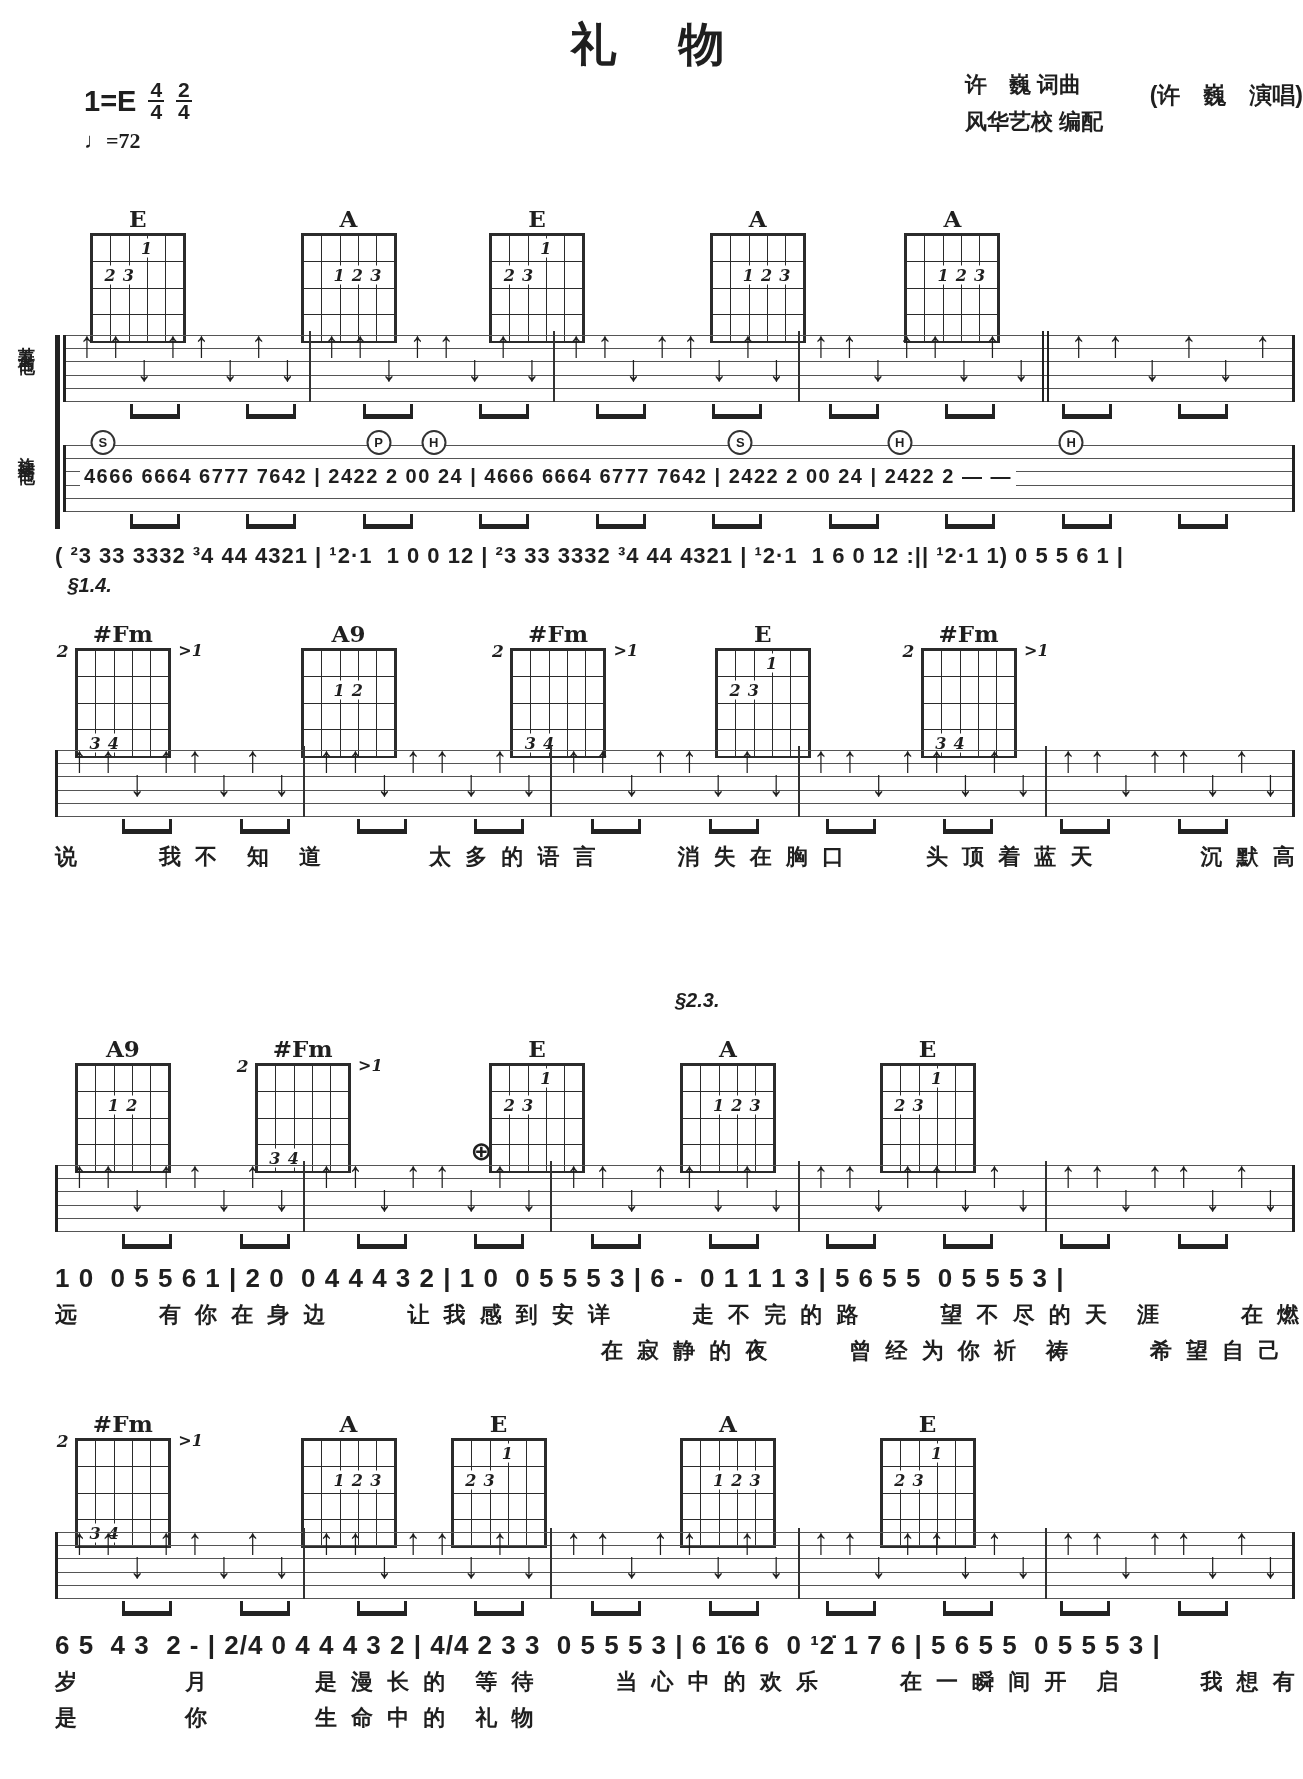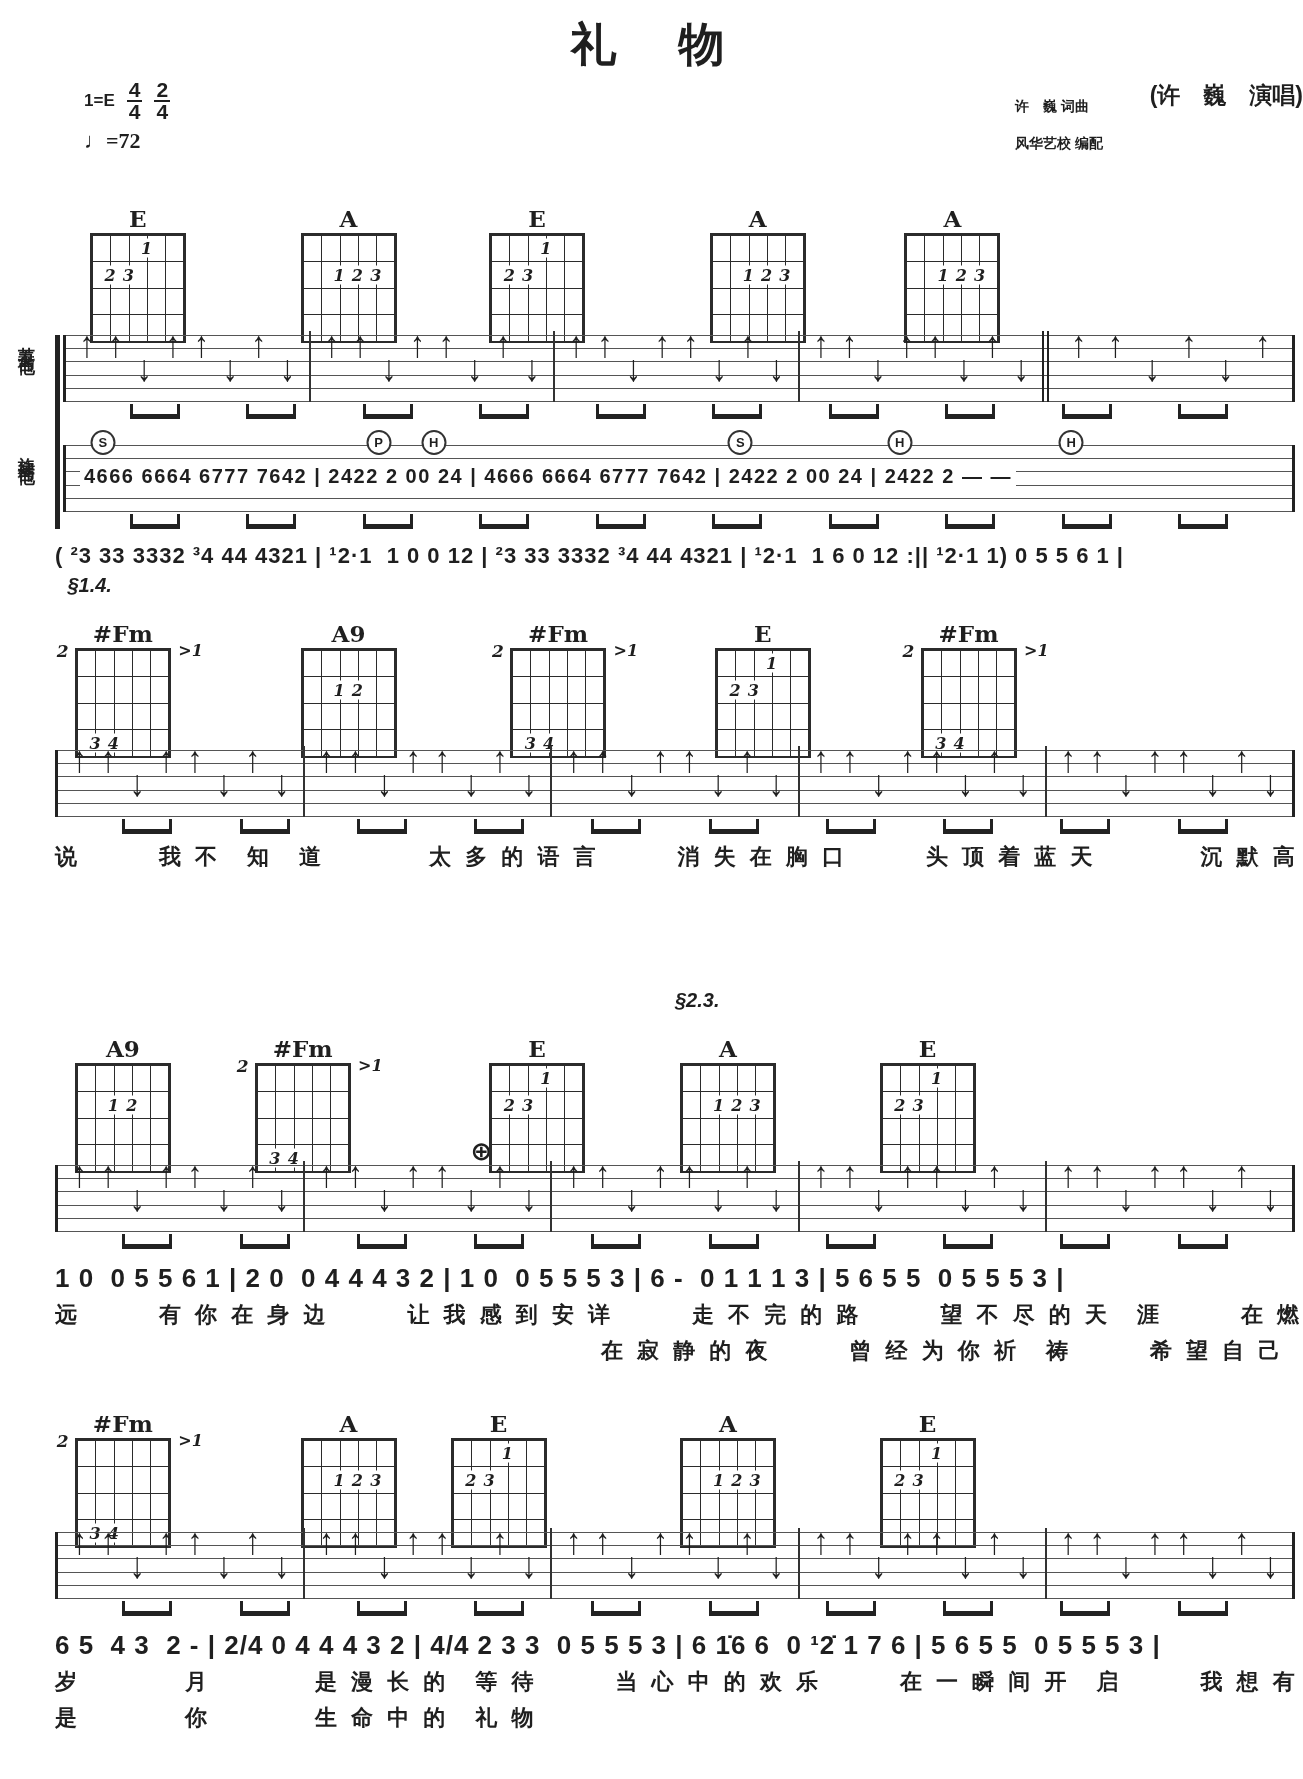--- a/index.html
+++ b/index.html
@@ -4,24 +4,24 @@
 <style>
   html,body{margin:0;padding:0;background:#e8e8e8;}
   #sheet{position:relative;width:1303px;height:1779px;background:#ffffff;color:#1f1f1f;
          font-family:"Liberation Sans","DejaVu Sans",sans-serif;overflow:hidden;margin:0 auto;}
 
   
   .title{position:absolute;top:14px;left:0;width:100%;text-align:center;
          font-size:46px;font-weight:bold;letter-spacing:8px;}
   .subtitle{position:absolute;top:80px;left:0;width:100%;text-align:right;
             font-size:23px;font-weight:bold;}
-  .credits{position:absolute;top:66px;right:200px;font-size:14px;font-weight:bold;
-           line-height:37px;text-align:left;margin-top:22px;}
+  .credits{position:absolute;top:66px;right:200px;font-size:22px;font-weight:bold;
+           line-height:37px;text-align:left;}
   .keyrow{position:absolute;left:84px;top:80px;display:flex;align-items:center;font-weight:bold;}
-  .key-label{font-size:17px;}
+  .key-label{font-size:29px;}
   .meter{display:inline-flex;flex-direction:column;margin-left:12px;font-size:21px;line-height:20px;
          text-align:center;font-weight:bold;}
   .meter .num{border-bottom:2px solid #1f1f1f;padding:0 2px;}
   .tempo{position:absolute;left:84px;top:128px;font-size:22px;font-weight:bold;font-family:Liberation Serif, serif;}
 
   
   .system{position:absolute;left:55px;width:1240px;}
   .sys1{top:185px}.sys2{top:600px}.sys3{top:1015px}.sys4{top:1390px}
 
   .chord-row{position:relative;height:150px;}

